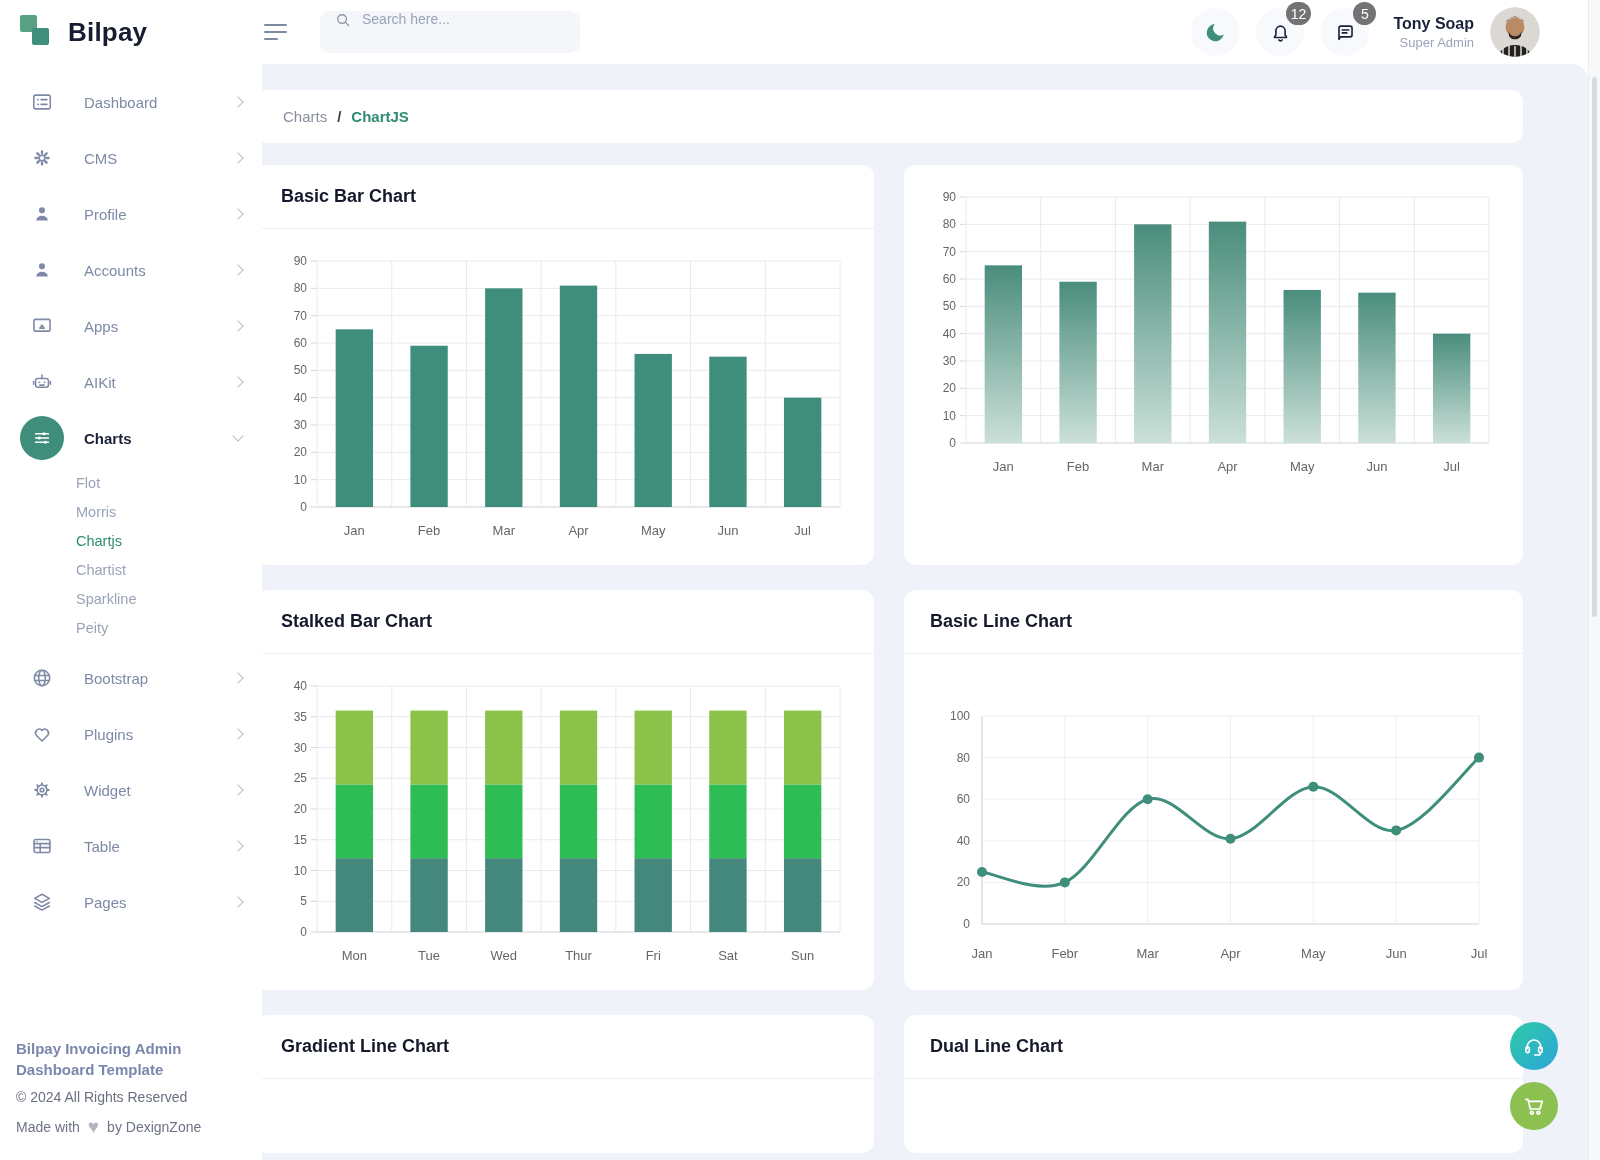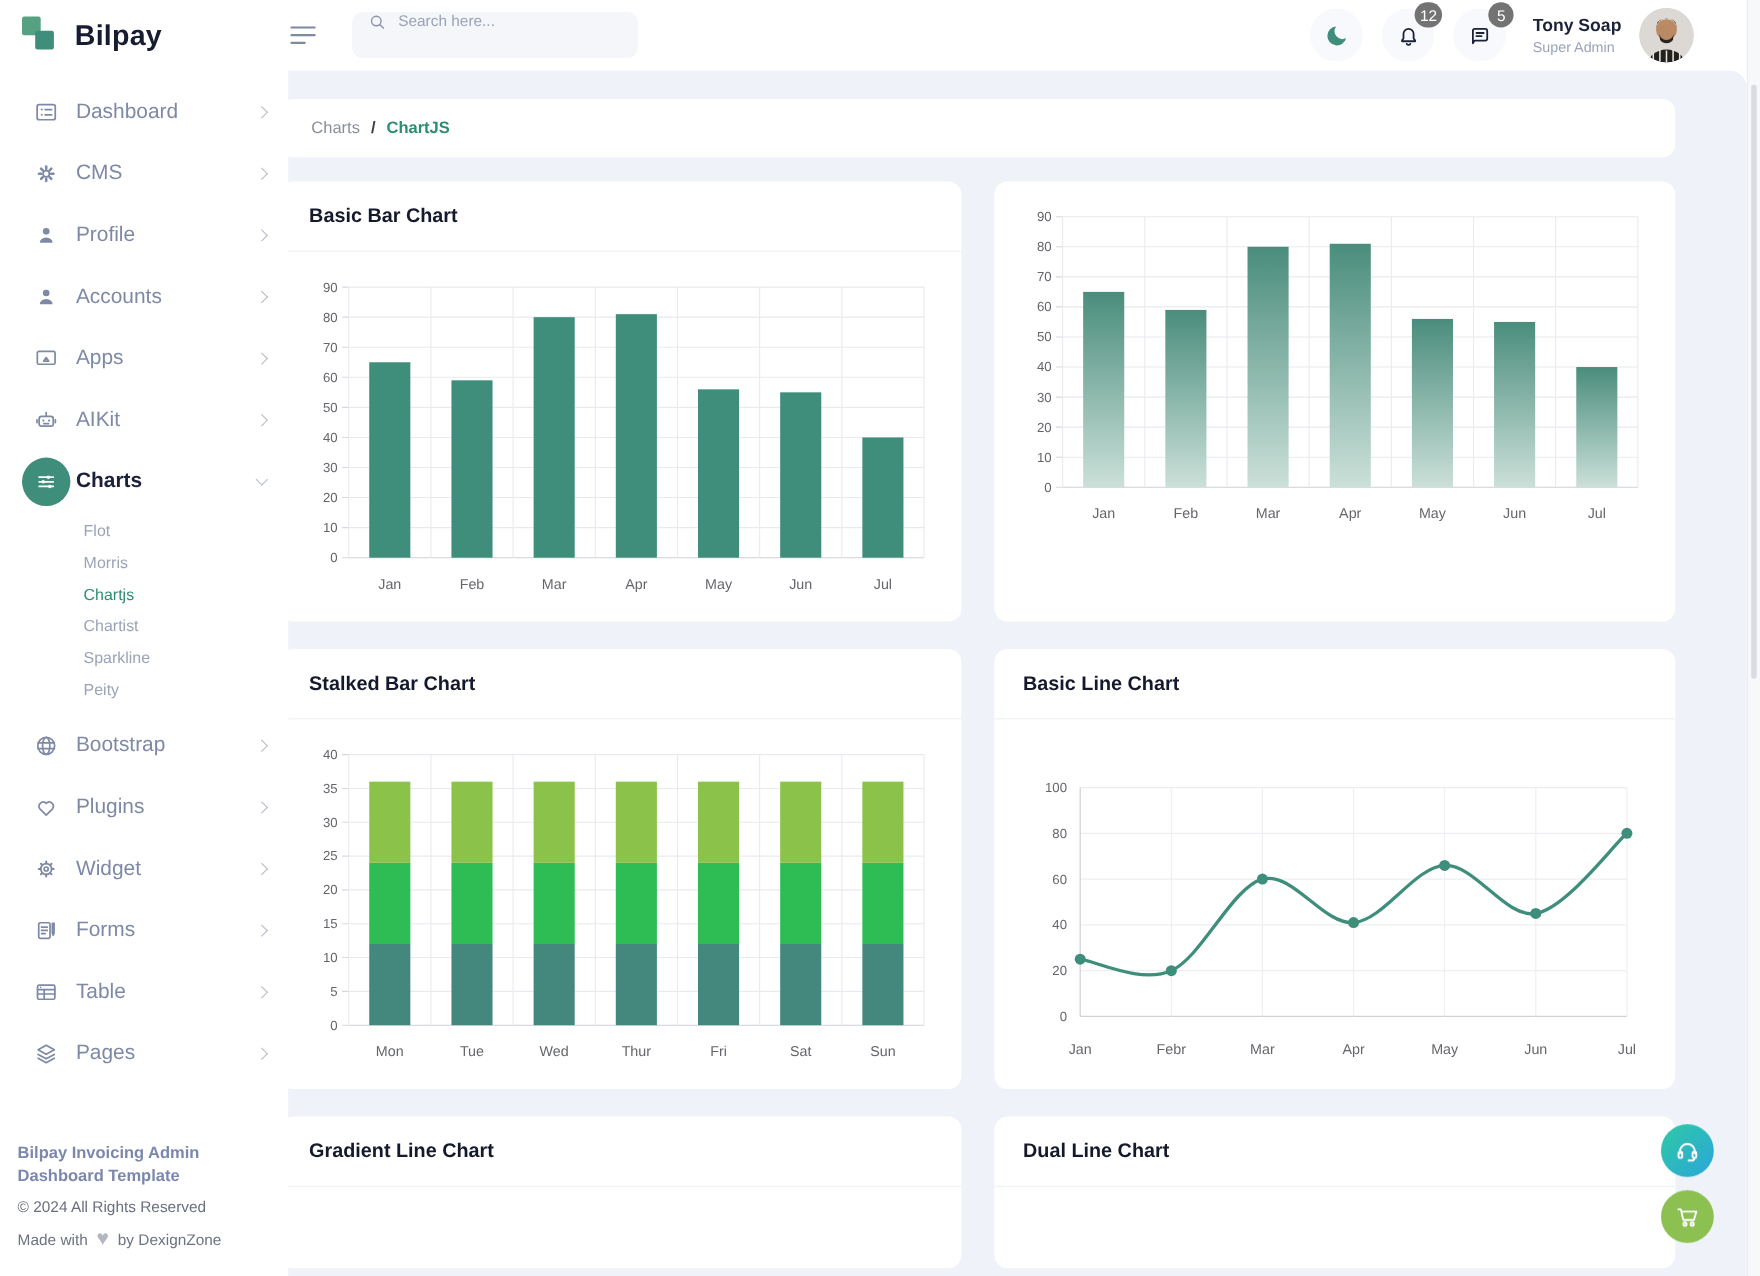--- a/index.html
+++ b/index.html
@@ -18,21 +18,21 @@
   .logo{display:flex;align-items:center;height:64px;padding-left:20px;cursor:pointer;flex:0 0 64px}
   .logo-mark{position:relative;width:38px;height:40px;display:block}
   .logo-mark .sq1{position:absolute;left:0;top:3px;width:17px;height:17px;background:#55a182;border-radius:2px}
   .logo-mark .sq2{position:absolute;left:12px;top:16px;width:17px;height:17px;background:#3e8e7b;border-radius:2px}
   .logo-text{font-size:26px;font-weight:800;color:#171c30;margin-left:10px;letter-spacing:.2px}
   .side-menu{flex:1;padding-top:10px}
   .side-item{display:flex;align-items:center;height:56px;padding:0 20px 0 20px;cursor:pointer}
   .s-ic{width:44px;height:44px;flex:0 0 44px;display:flex;align-items:center;justify-content:center;color:#7e89a6}
   .s-ic svg{width:22px;height:22px}
   .s-ic.on{background:#3e8e7b;border-radius:50%;color:#fff}
-  .s-label{margin-left:5px;font-size:19px;font-weight:500;color:#7e89a6;flex:1}
+  .s-label{margin-left:20px;font-size:15px;font-weight:500;color:#7e89a6;flex:1}
   .side-item.active .s-label{color:#1b2139;font-weight:600}
   .chev{width:8px;height:8px;border-right:1.7px solid #b6bcc9;border-bottom:1.7px solid #b6bcc9;flex:0 0 8px}
   .chev.right{transform:rotate(-45deg)}
   .chev.down{transform:rotate(45deg);margin-top:-4px}
   .submenu{padding:2px 0 8px}
   .submenu a{display:block;padding:6.5px 0 6.5px 76px;font-size:14.5px;color:#9aa3b8}
   .submenu a.on{color:#2e8c72;font-weight:500}
   .side-footer{padding:0 16px 24px 16px}
   .sf-title{font-size:15px;font-weight:700;color:#7b87ad;line-height:1.45}
   .sf-copy{font-size:14px;color:#696f7e;margin-top:8px}
@@ -55,21 +55,21 @@
   .search input::placeholder{color:#9aa3b8}
   .tb-spacer{flex:1}
   .icon-btn{position:relative;width:48px;height:48px;border-radius:50%;background:#f7f9fc;
     display:flex;align-items:center;justify-content:center;cursor:pointer;margin-left:17px}
   .icon-btn svg{width:23px;height:23px}
   .icon-btn.moon{color:#3e8e7b}
   .icon-btn.dark{color:#1b2139}
   .badge{position:absolute;top:-6px;right:-7px;min-width:23px;height:23px;border-radius:12px;
     background:#737373;color:#fff;font-size:14px;font-weight:400;display:flex;
     align-items:center;justify-content:center;padding:0 5px}
-  .user-block{margin-left:24px;text-align:left;cursor:pointer}
+  .user-block{margin-left:24px;text-align:right;cursor:pointer}
   .user-name{font-size:16px;font-weight:700;color:#1b2139}
   .user-role{font-size:13px;color:#9aa3b8;margin-top:2px}
   .avatar{width:50px;height:50px;border-radius:50%;overflow:hidden;margin-left:16px;cursor:pointer;flex:0 0 50px}
 
   
   .content{position:fixed;left:230px;top:64px;right:12px;bottom:0;background:#eff2f9;
     border-radius:16px 16px 0 0;padding:26px 65px 0 25px;overflow:hidden}
   .bc-card{background:#fff;border-radius:12px;height:53px;display:flex;align-items:center;
     padding:0 28px;margin-bottom:22px;font-size:15px}
   .bc-parent{color:#8a8f9f}
@@ -242,33 +242,20 @@
               <line x1="12" y1="17.4" x2="12" y2="19.4"></line>
               <line x1="8.18" y1="15.82" x2="6.77" y2="17.23"></line>
               <line x1="6.6" y1="12" x2="4.6" y2="12"></line>
               <line x1="8.18" y1="8.18" x2="6.77" y2="6.77"></line>
               <line x1="12" y1="6.6" x2="12" y2="4.6"></line>
               <line x1="15.82" y1="8.18" x2="17.23" y2="6.77"></line>
             </g>
           </svg>
         </span>
         <span class="s-label">Widget</span>
-        <span class="chev right"></span>
-      </a>
-      <a class="side-item">
-        <span class="s-ic">
-          <svg viewBox="0 0 24 24" class="ic">
-            <rect x="4.6" y="4.2" width="11.2" height="15.6" rx="1.6"></rect>
-            <line x1="7.4" y1="8.6" x2="13" y2="8.6"></line>
-            <line x1="7.4" y1="11.8" x2="13" y2="11.8"></line>
-            <line x1="7.4" y1="15" x2="11" y2="15"></line>
-            <path d="M18.1,4.8 h1.7 v9.6 l-0.85,2.2 -0.85,-2.2 z"></path>
-          </svg>
-        </span>
-        <span class="s-label">Forms</span>
         <span class="chev right"></span>
       </a>
       <a class="side-item">
         <span class="s-ic">
           <svg viewBox="0 0 24 24" class="ic">
             <rect x="3.4" y="5" width="17.2" height="14" rx="1.6"></rect>
             <line x1="3.4" y1="9.4" x2="20.6" y2="9.4"></line>
             <line x1="3.4" y1="13.8" x2="20.6" y2="13.8"></line>
             <line x1="10" y1="9.4" x2="10" y2="19"></line>
             <circle cx="6.6" cy="7.2" r="0.8" class="f"></circle>

